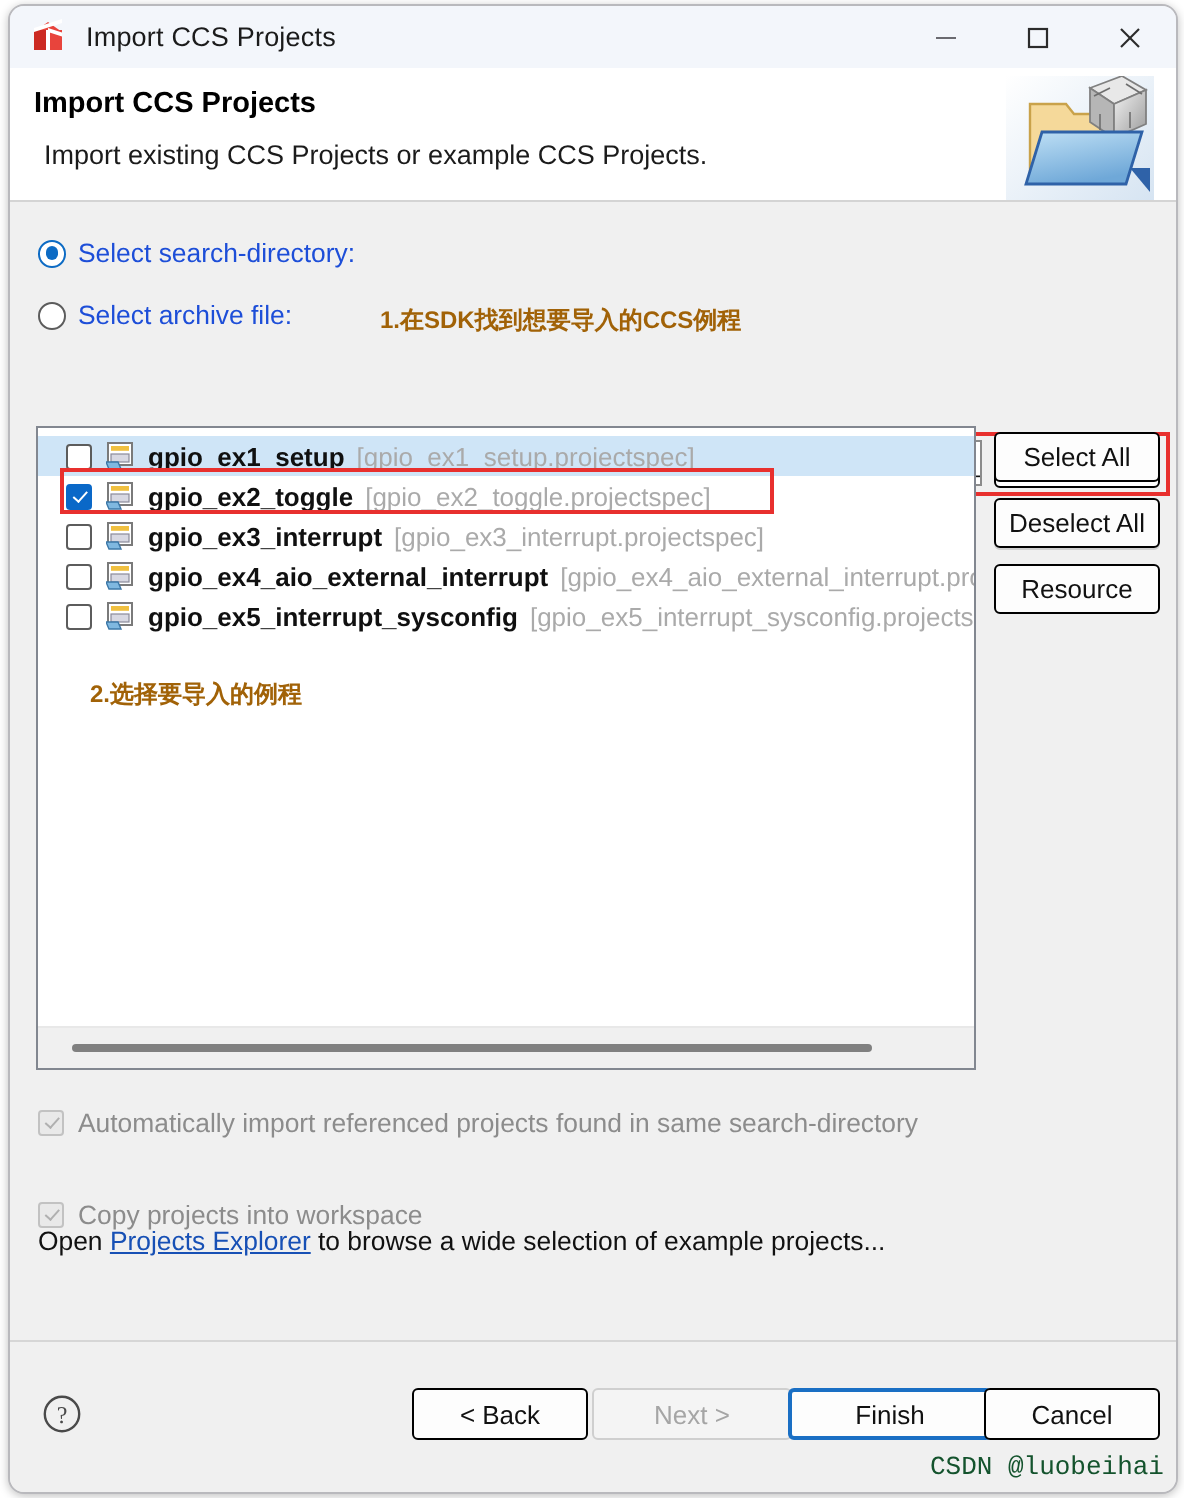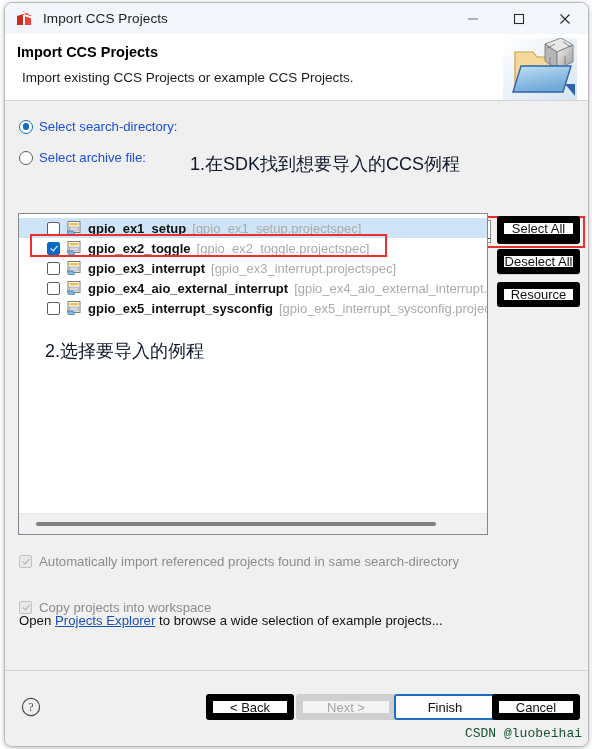--- a/index.html
+++ b/index.html
@@ -210,21 +210,21 @@
     top: 150px;
     width: 311px;
     height: 23px;
     background: #f0f0f0;
     border: none;
     box-sizing: border-box;
   }
 
   .btn {
     background: #fdfdfd;
-    border: 7px solid #000000;
+    border: 1px solid #000000;
     border-radius: 3px;
     font-size: 13px;
     color: #111111;
     display: flex;
     align-items: center;
     justify-content: center;
     box-sizing: border-box;
     font-family: "Liberation Sans", sans-serif;
   }
   .btn.disabled { color: #a5a5a5; border-color: #cfcfcf; background: #f4f4f4; }
@@ -269,21 +269,21 @@
     left: 0; top: 0; right: 0;
     bottom: 20px;
     background: #ffffff;
     overflow: hidden;
   }
   .list-row {
     position: relative;
     height: 20px;
     display: flex;
     align-items: center;
-    padding-left: 28px;
+    padding-left: 14px;
     white-space: nowrap;
     text-align: center;
   }
   .list-row.sel-bg { background: #cfe5f7; }
   .cb {
     width: 13px; height: 13px;
     border: 1px solid #5c5c5c;
     border-radius: 2px;
     background: #ffffff;
     box-sizing: border-box;
@@ -342,24 +342,25 @@
 
   .side-btn {
     position: absolute;
     left: 492px;
     width: 83px;
     height: 25px;
   }
 
   .ann-red {
     position: absolute;
-    color: #0f172a;
-    font-size: 18px;
+    color: #a16207;
+    font-size: 12px;
     font-family: "Liberation Sans", sans-serif;
     white-space: nowrap;
+    font-weight: bold;
   }
   .red-box {
     position: absolute;
     border: 2px solid #e8302e;
     box-sizing: border-box;
     pointer-events: none;
   }
 
   .opt-row {
     position: absolute;

